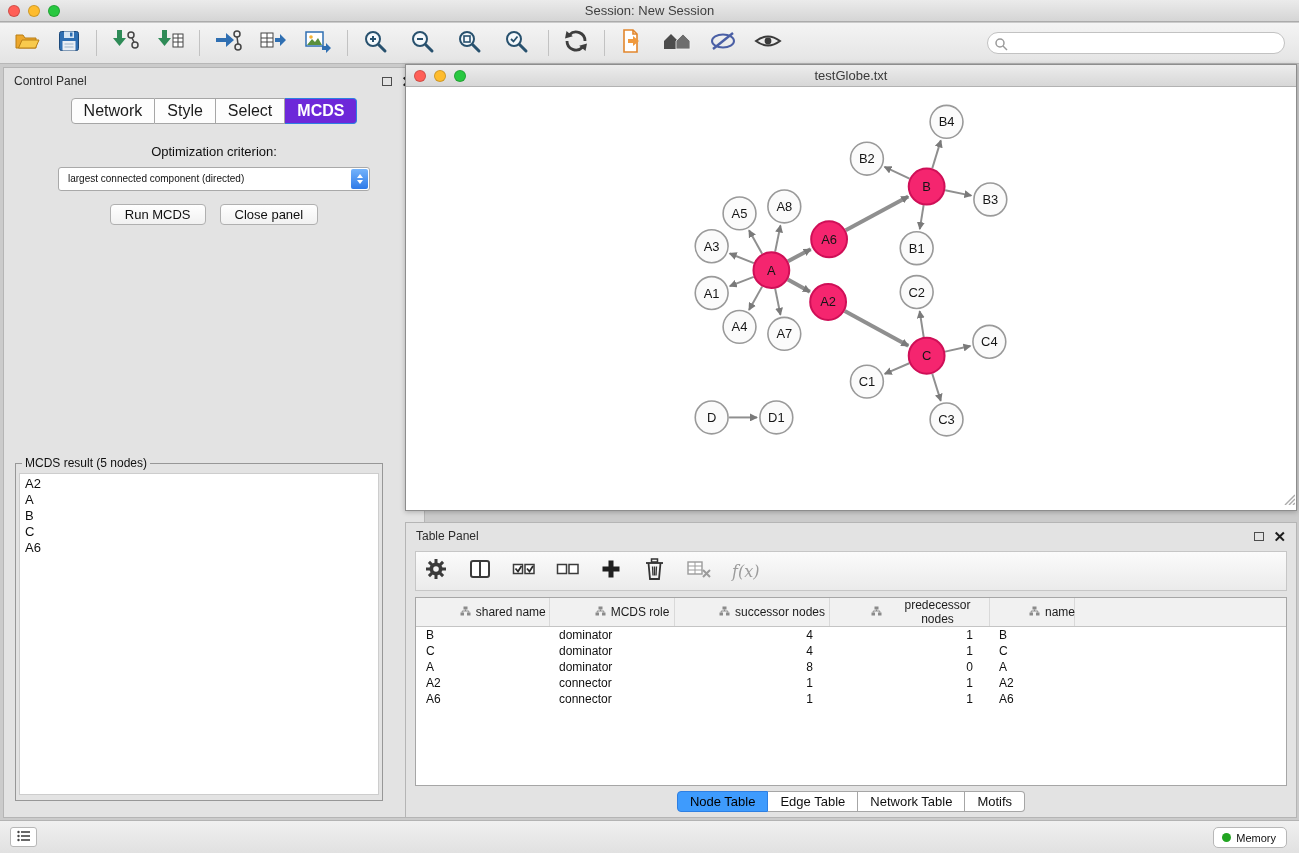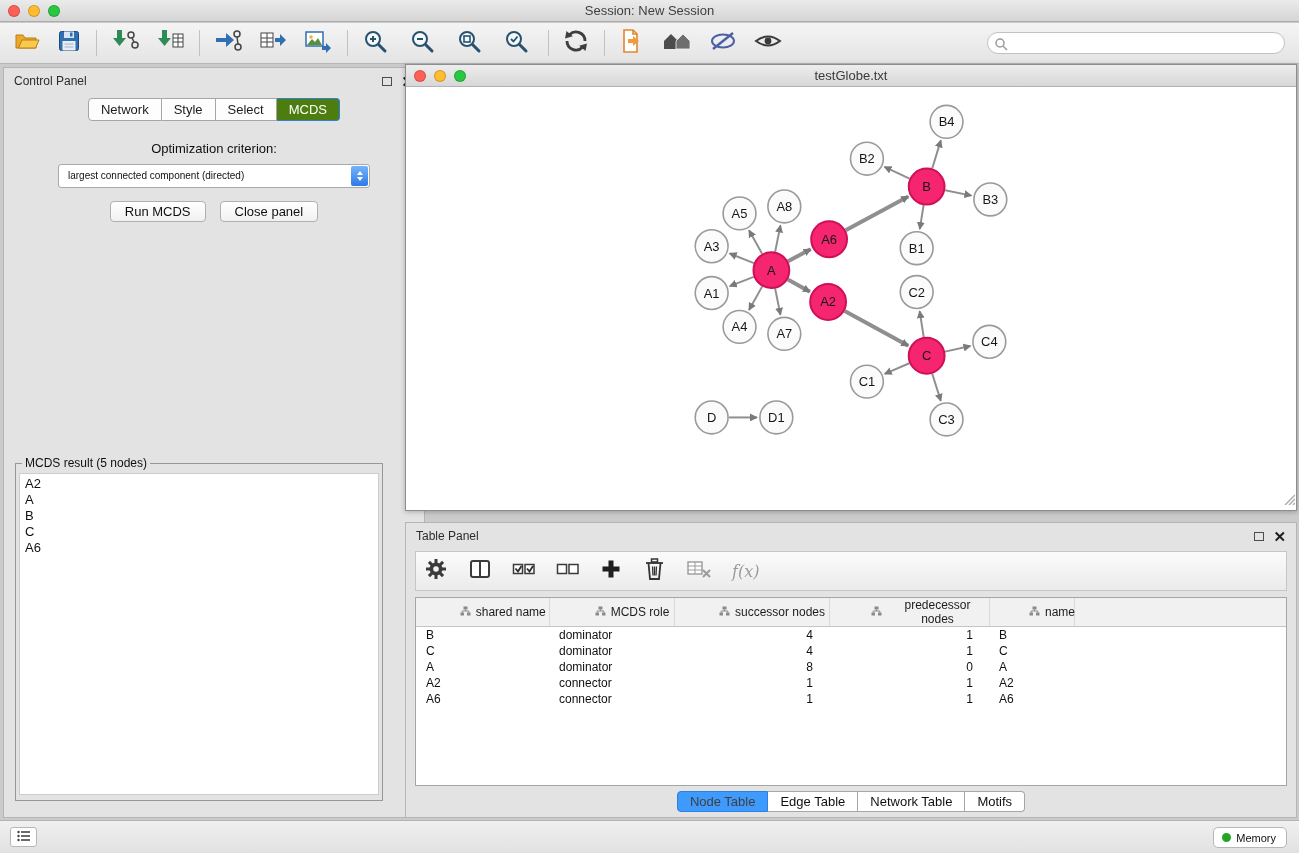--- a/index.html
+++ b/index.html
@@ -29,25 +29,25 @@
   .search-icon-pos { position:absolute; left:7px; top:5px; }
 
   
   .control-panel { position:absolute; left:3px; top:67px; width:422px; height:751px;
     background:#e3e3e3; border:1px solid #b5b5b5; }
   .panel-header { height:26px; display:flex; align-items:center; padding:0 10px; font-size:12px; color:#2c2c2c; }
   .panel-controls { margin-left:auto; display:flex; gap:9px; align-items:center; }
   .float-glyph { width:10px; height:9px; border:1.5px solid #4d4d4d; display:inline-block; }
   .close-glyph { font-size:15px; font-weight:bold; color:#1d1d1d; line-height:1; }
   .cp-tabs { display:flex; justify-content:center; margin-top:4px; }
-  .cp-tab { font-size:13px; color:#1c1c1c; background:#fdfdfd; border:1px solid #a6a6a6;
+  .cp-tab { font-size:16px; color:#1c1c1c; background:#fdfdfd; border:1px solid #a6a6a6;
     border-left:none; padding:3px 12px; cursor:default; }
   .cp-tab:first-child { border-left:1px solid #a6a6a6; border-radius:4px 0 0 4px; }
   .cp-tab:last-child { border-radius:0 4px 4px 0; }
-  .cp-tab.active { background:#4d7c0f; color:#fff; border-color:#2e7fe2; }
+  .cp-tab.active { background:#6d28d9; color:#fff; border-color:#2e7fe2;font-weight:bold; }
   .opt-label { margin-top:20px; text-align:center; font-size:13px; color:#101010; }
   .criterion { position:relative; margin:8px auto 0; width:312px; height:24px; background:#fff;
     border:1px solid #a9a9a9; border-radius:3px; font-size:10px; line-height:22px; padding:0 24px 0 9px; color:#111;
     white-space:nowrap; overflow:hidden; }
   .stepper { position:absolute; right:1px; top:1px; bottom:1px; width:17px; border-radius:2px;
     background:linear-gradient(#74b3fb,#2e7ae8); display:flex; flex-direction:column;
     align-items:center; justify-content:center; gap:2px; }
   .tri-up { width:0; height:0; border-left:3.5px solid transparent; border-right:3.5px solid transparent; border-bottom:4px solid #fff; }
   .tri-down { width:0; height:0; border-left:3.5px solid transparent; border-right:3.5px solid transparent; border-top:4px solid #fff; }
   .cp-buttons { display:flex; justify-content:center; gap:14px; margin-top:13px; }
@@ -83,21 +83,21 @@
   th { height:19px; background:#f1f1f1; border-right:1px solid #d9d9d9; border-bottom:1px solid #c4c4c4;
     font-weight:normal; font-size:12px; color:#1c1c1c; }
   th.filler { border-right:none; }
   .th-inner { display:flex; align-items:center; justify-content:center; gap:5px;margin-left:41px; }
   td { font-size:12px; height:16px; padding:0 10px; color:#101010; white-space:nowrap; overflow:hidden; }
   td.num { text-align:right; padding-right:16px; }
   .tp-tabs { position:absolute; left:0; right:0; top:268px; display:flex; justify-content:center; }
   .tp-tab { font-size:13px; background:#fff; border:1px solid #a6a6a6; border-left:none; padding:2px 12px; color:#101010; }
   .tp-tab:first-child { border-left:1px solid #a6a6a6; border-radius:4px 0 0 4px; }
   .tp-tab:last-child { border-radius:0 4px 4px 0; }
-  .tp-tab.active { background:#3e9bfd; color:#404040; border-color:#2e7fe2; }
+  .tp-tab.active { background:#3e9bfd; color:#000000; border-color:#2e7fe2; }
 
   
   .statusbar { position:absolute; left:0; top:820px; width:100%; height:33px;
     background:linear-gradient(#f0f0f0,#e1e1e1); border-top:1px solid #b3b3b3; }
   .sb-left-btn { position:absolute; left:10px; top:6px; width:27px; height:20px; background:#fff;
     border:1px solid #b7b7b7; border-radius:3px; display:flex; align-items:center; justify-content:center; }
   .memory-btn { position:absolute; right:12px; top:6px; height:21px; padding:0 10px 0 8px; background:#fff;
     border:1px solid #b7b7b7; border-radius:5px; display:flex; align-items:center; gap:5px;
     font-size:11px; color:#101010; }
   .mem-dot { width:9px; height:9px; border-radius:50%; background:#22a522; }

